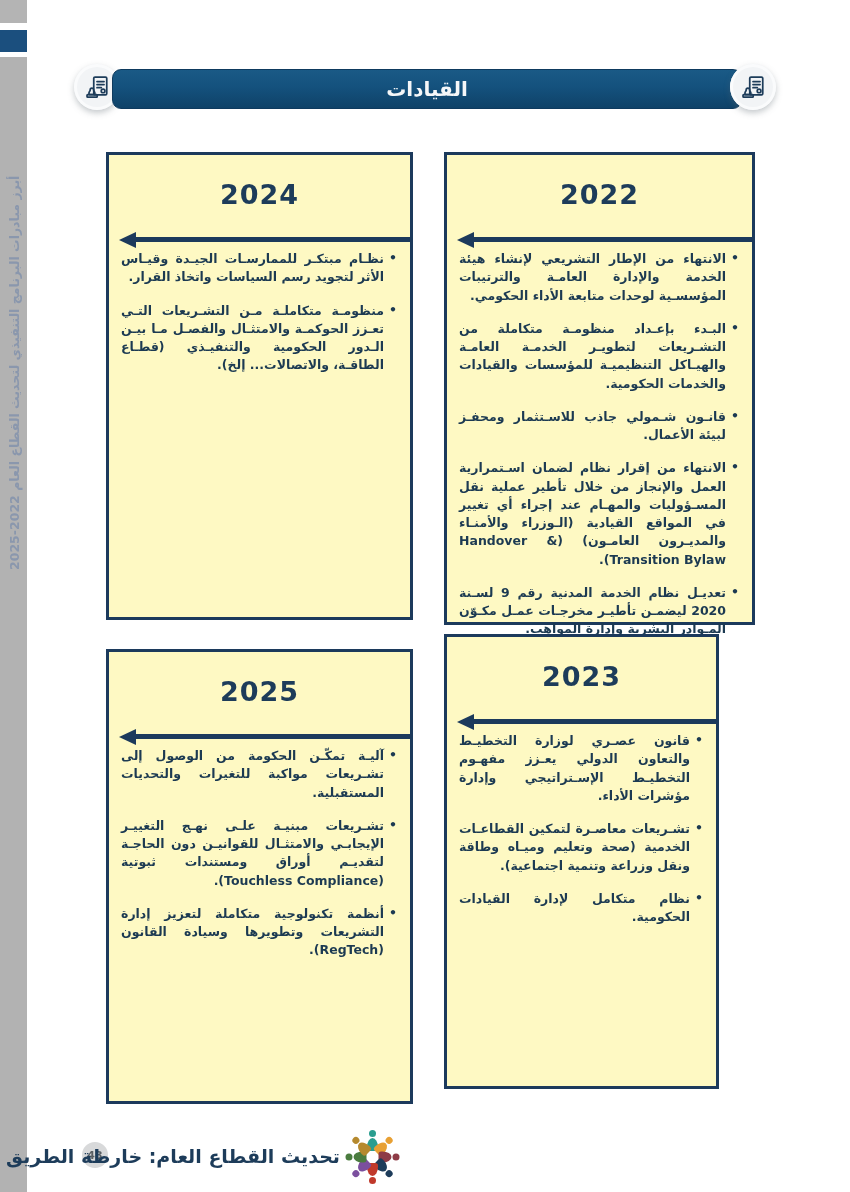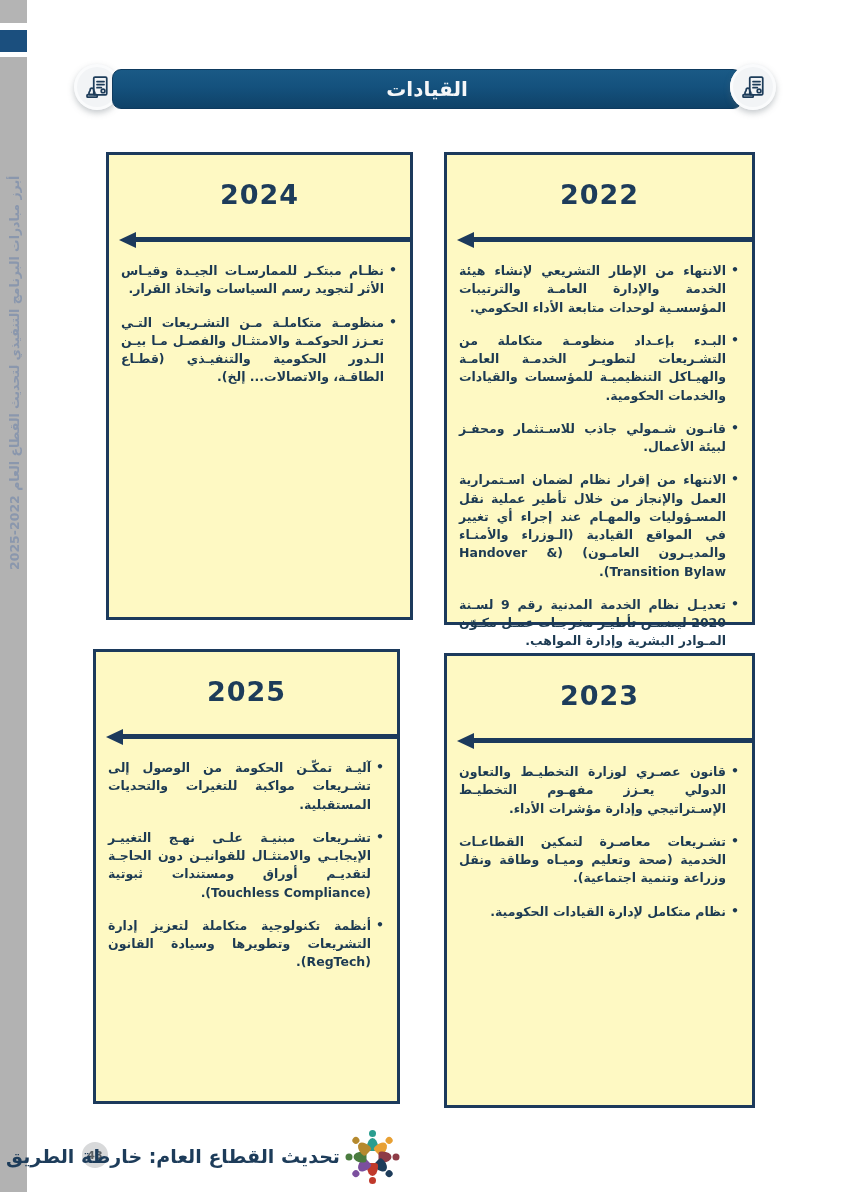--- a/index.html
+++ b/index.html
@@ -40,35 +40,35 @@
   .badge.right{left:730px;}
   .badge svg{width:26px;height:26px;stroke:#1d3c5a;fill:none;stroke-width:1.6;stroke-linecap:round;stroke-linejoin:round;}
   
   .ybox{
     position:absolute;background:#fef9c3;
     border:3px solid #1c3a5c;
     box-sizing:border-box;
   }
   .b2024{left:106px;top:152px;width:307px;height:468px;}
   .b2022{left:444px;top:152px;width:311px;height:473px;}
-  .b2025{left:93px;top:649px;width:307px;height:455px;}
-  .b2023{left:444px;top:653px;width:311px;height:455px;}
+  .b2025{left:106px;top:649px;width:307px;height:455px;}
+  .b2023{left:444px;top:634px;width:275px;height:455px;}
   .year{
     margin:24px 0 0 0;text-align:center;
     font-size:27px;font-weight:bold;color:#1d3c5a;letter-spacing:1px;
   }
   .tl-arrow{position:relative;margin:27px 0 0 27px;height:5px;background:#1c3a5c;}
   .tl-arrow::before{
     content:"";position:absolute;left:-17px;top:-5.5px;width:0;height:0;
     border-style:solid;border-width:8px 17px 8px 0;
     border-color:transparent #1c3a5c transparent transparent;
   }
   ul.bullets{
     direction:rtl;list-style:none;
-    margin:0;padding:20px 13px 0 12px;
+    margin:0;padding:8px 13px 0 12px;
   }
   ul.bullets li{
     position:relative;padding-right:13px;margin-bottom:15px;
     font-size:12.5px;font-weight:bold;color:#1c3a52;
     line-height:1.46;text-align:justify;
   }
   ul.bullets li::before{content:"•";position:absolute;right:0;top:-1px;color:#1c3a52;}
   
   .page-num{
     position:absolute;left:82px;top:1142px;width:26px;height:26px;border-radius:50%;

